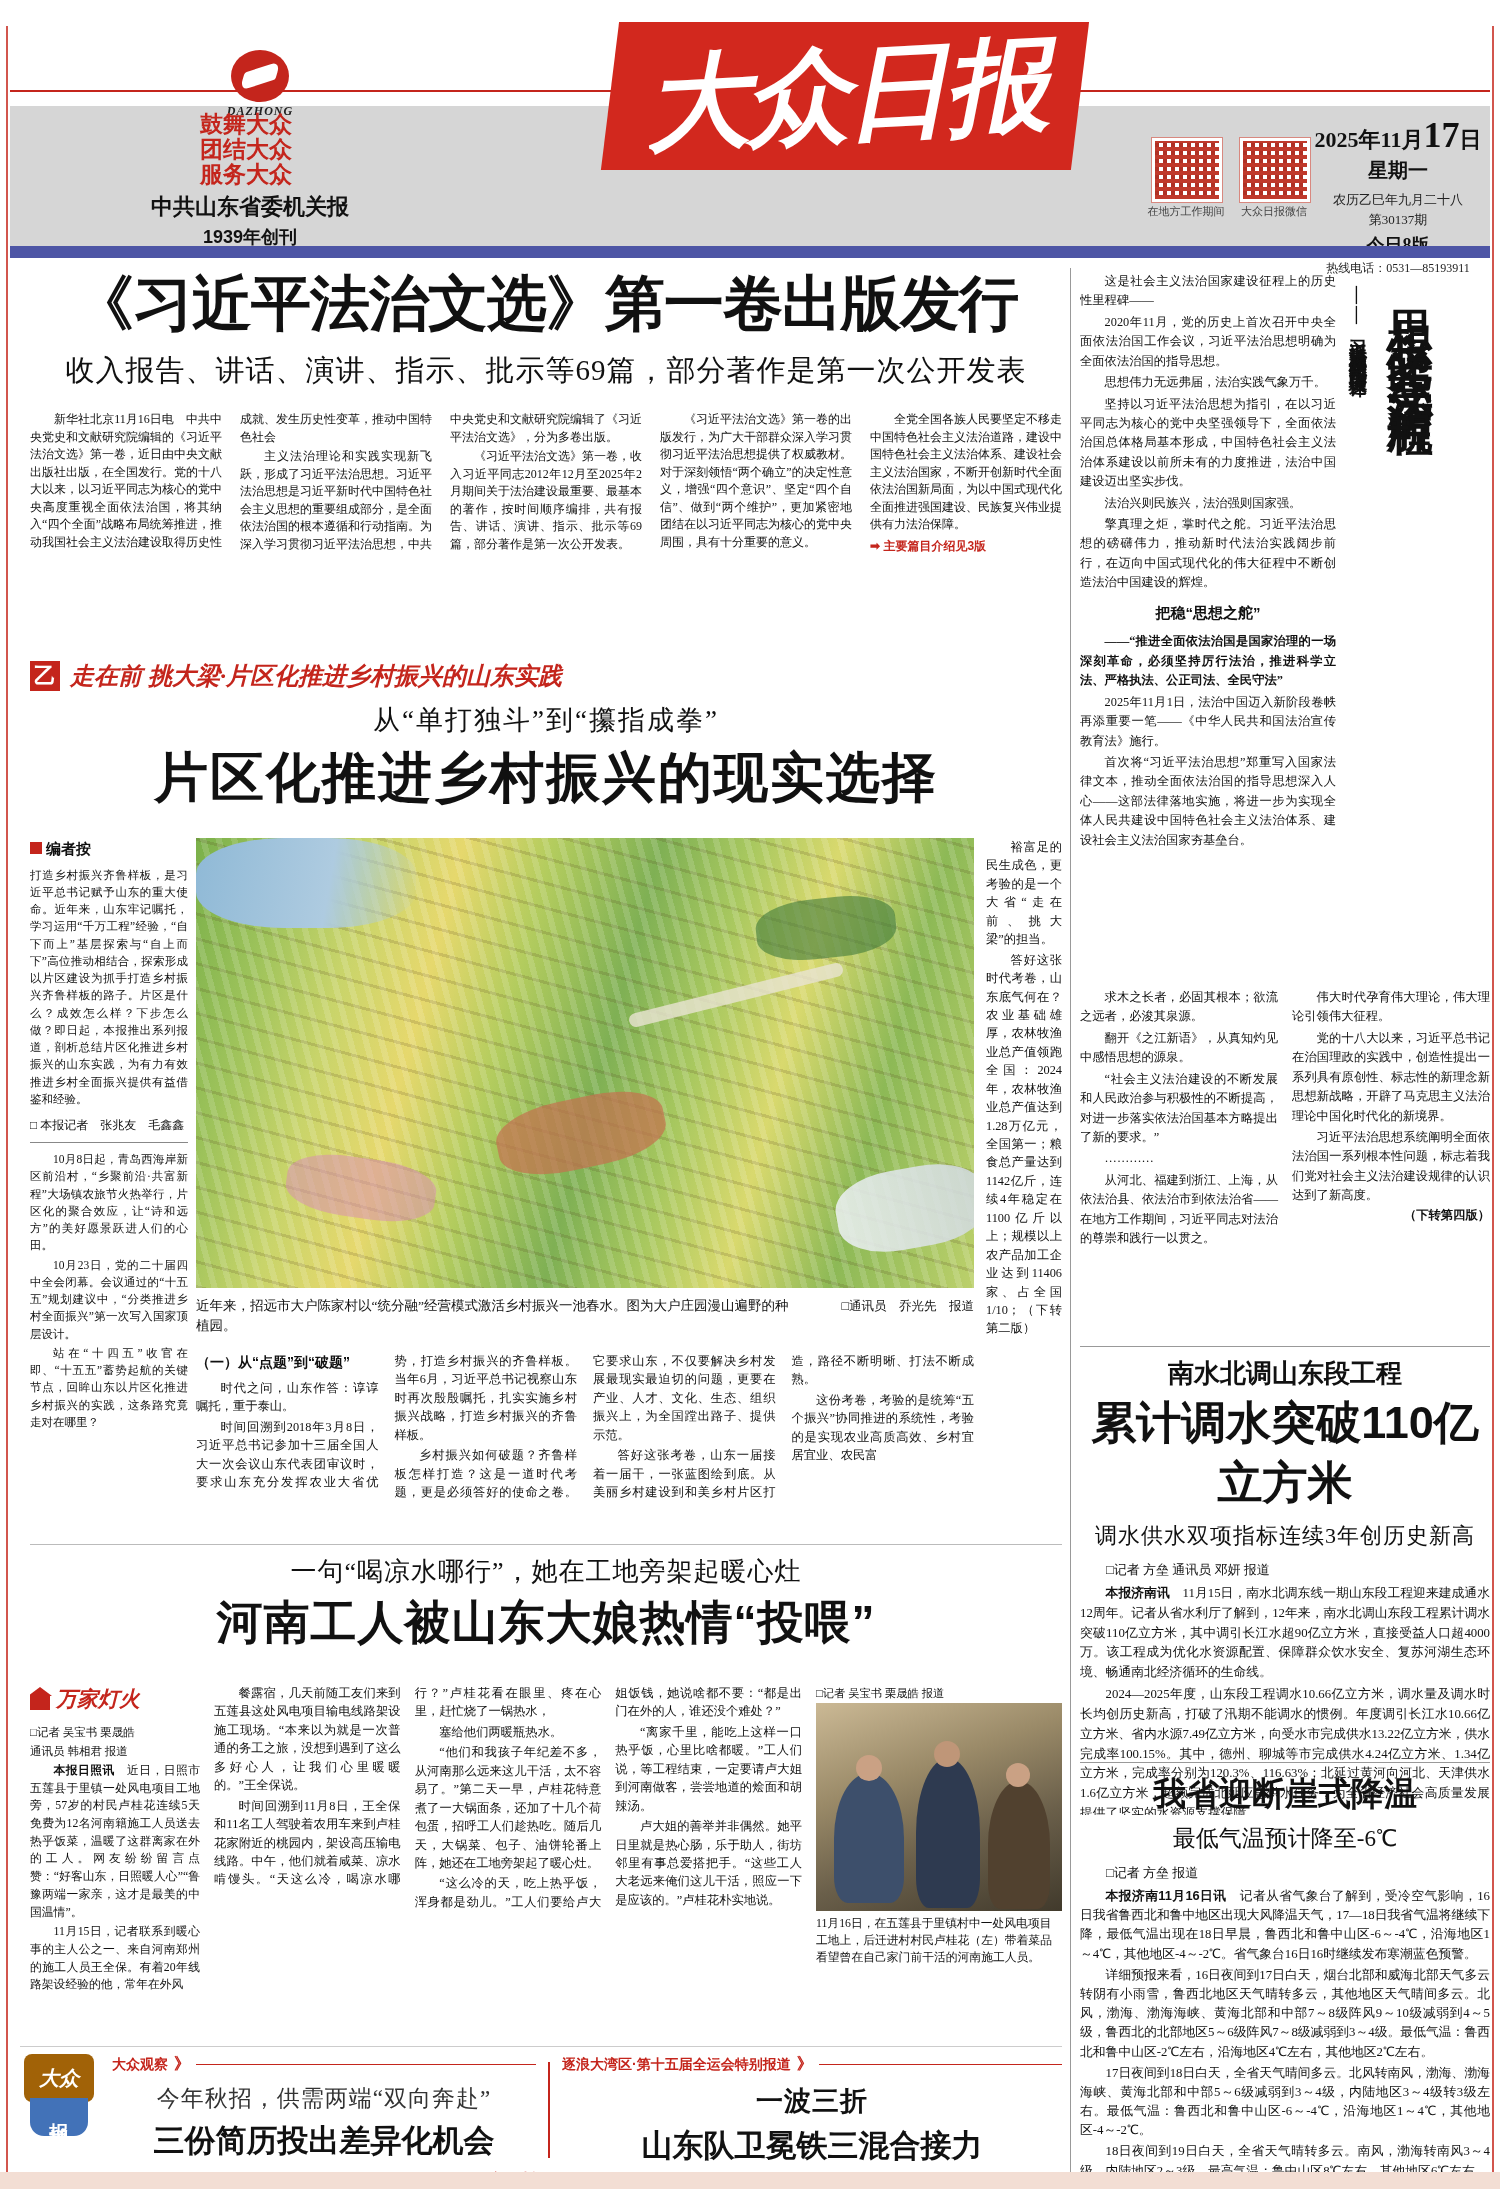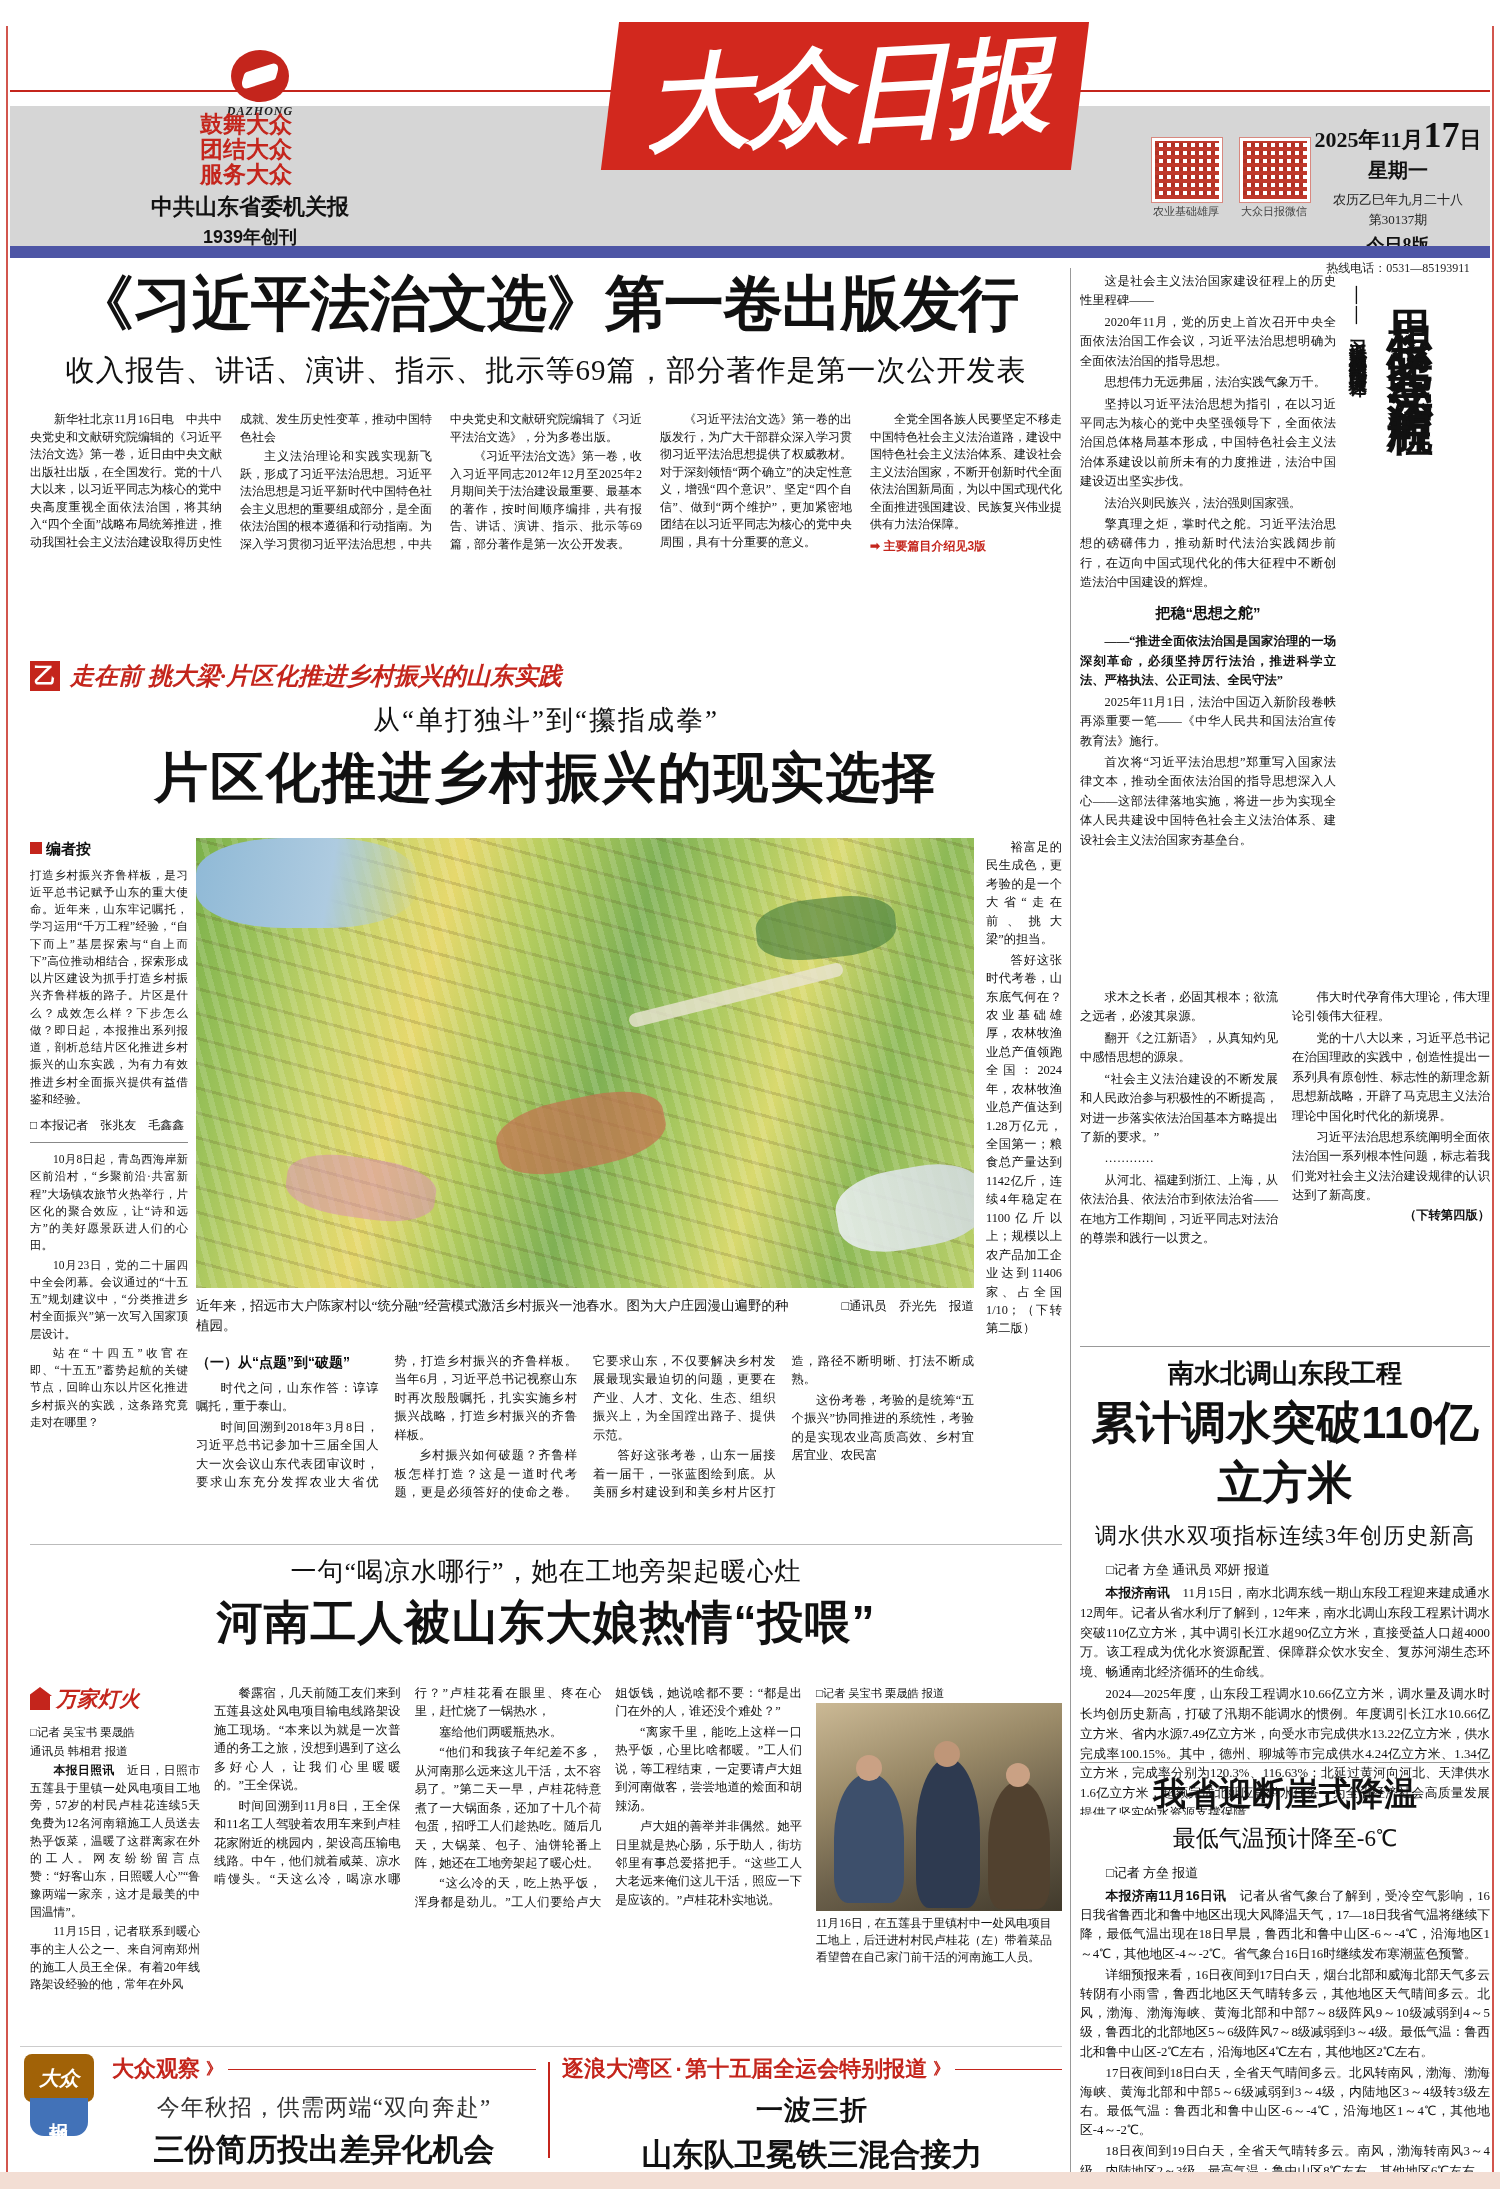--- a/index.html
+++ b/index.html
@@ -127,21 +127,21 @@
   .tab{left:20px;top:2054px;width:78px;height:116px;}
   .tab-logo{width:70px;height:48px;background:#a16207;border-radius:8px;margin:0 auto;color:#fff;
             display:flex;align-items:center;justify-content:center;font-size:20px;font-weight:900;
             font-style:italic;font-family:"DejaVu Serif",serif;}
   .tab-blue{width:58px;margin:-4px auto 0;background:#4272b8;border-radius:0 0 14px 14px;padding:10px 0 12px;
             display:flex;justify-content:center;}
   .tab-text{writing-mode:vertical-rl;color:#fff;font-size:19px;font-weight:900;letter-spacing:4px;
             font-family:"Liberation Sans",sans-serif;}
   .teaser{top:2054px;height:116px;}
   .teaser-head{display:flex;align-items:center;gap:6px;}
-  .teaser-tag{color:#c4251c;font-weight:900;font-size:22px;font-family:Liberation Mono, monospace;white-space:nowrap;}
+  .teaser-tag{color:#c4251c;font-weight:900;font-size:14px;font-family:Liberation Sans, sans-serif;white-space:nowrap;}
   .chev{color:#c4251c;font-weight:900;font-size:16px;}
   .teaser-rule{flex:1;height:1px;background:#c4251c;}
   .teaser-kicker{text-align:center;font-size:23px;color:#333;margin-top:8px;letter-spacing:1px;}
   .teaser-title{text-align:center;font-size:31px;font-weight:900;margin-top:6px;
                 font-family:"Liberation Sans",sans-serif;}
   .teaser-link{text-align:right;color:#c4251c;font-weight:900;font-size:15px;margin-top:8px;
                font-family:"Liberation Sans",sans-serif;}
   .teaser-div{left:548px;top:2062px;width:2px;height:96px;background:#c4251c;position:absolute;}
   .pinkbar{left:0;top:2172px;width:1500px;height:17px;background:#f3ded4;}
 </style>
@@ -177,21 +177,21 @@
   <div class="abs masthead">
     <div class="masthead-title">大众日报</div>
   </div>
 
   <div class="abs" style="left:1152px;top:138px;">
     <div class="qr"></div>
   </div>
   <div class="abs" style="left:1240px;top:138px;">
     <div class="qr"></div>
   </div>
-  <div class="abs qr-label" style="left:1140px;top:200px;">农业基础雄厚</div>
+  <div class="abs qr-label" style="left:1140px;top:200px;">在地方工作期间</div>
   <div class="abs qr-label" style="left:1228px;top:200px;">大众日报微信</div>
 
   <div class="abs dateblk">
     <div class="date-main">
       <span>2025年11月</span><span class="date-day">17</span><span>日</span>
     </div>
     <div class="weekday">星期一</div>
     <div class="lunar">农历乙巳年九月二十八</div>
     <div class="issue">第30137期</div>
     <div class="pages">今日8版</div>

